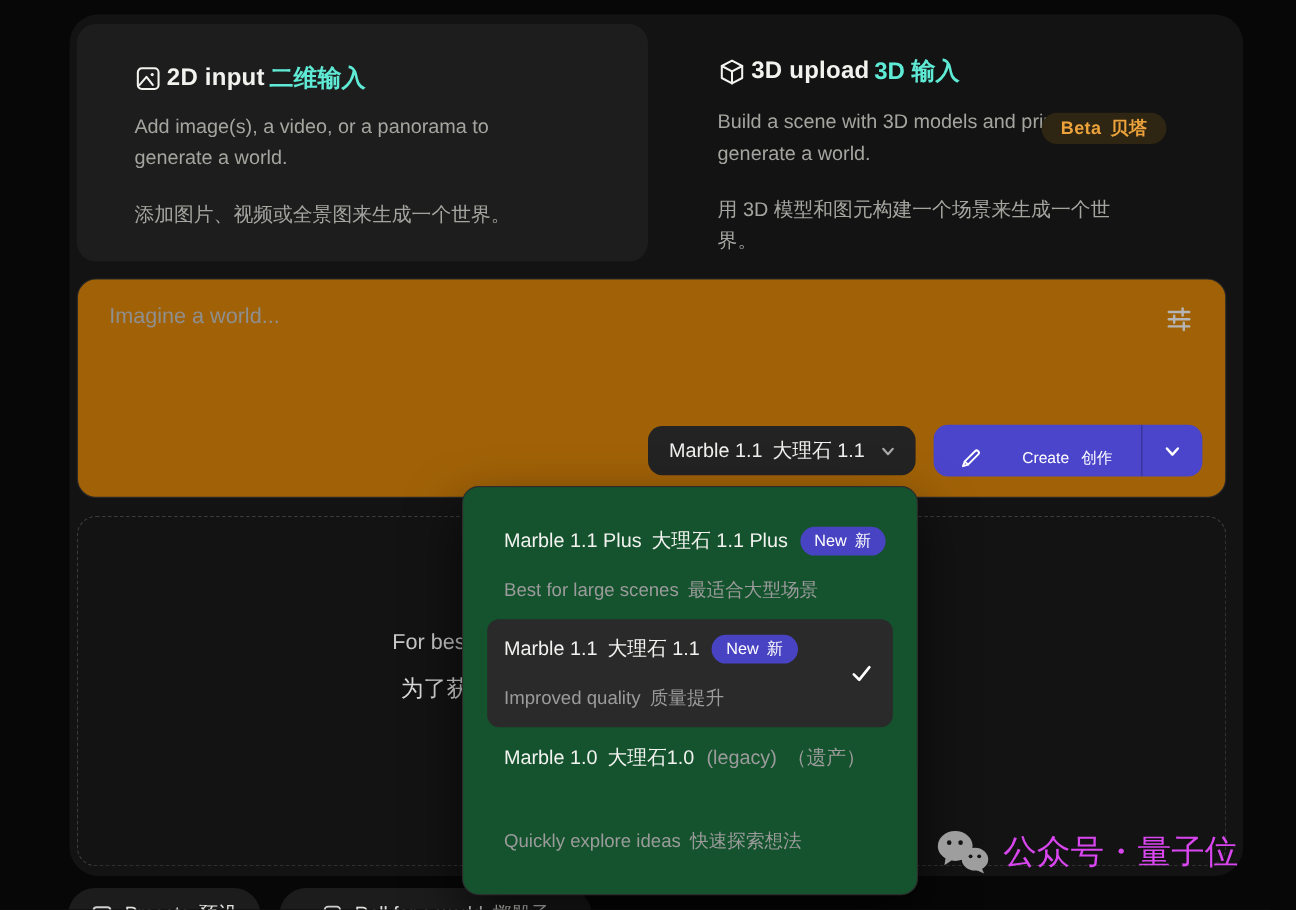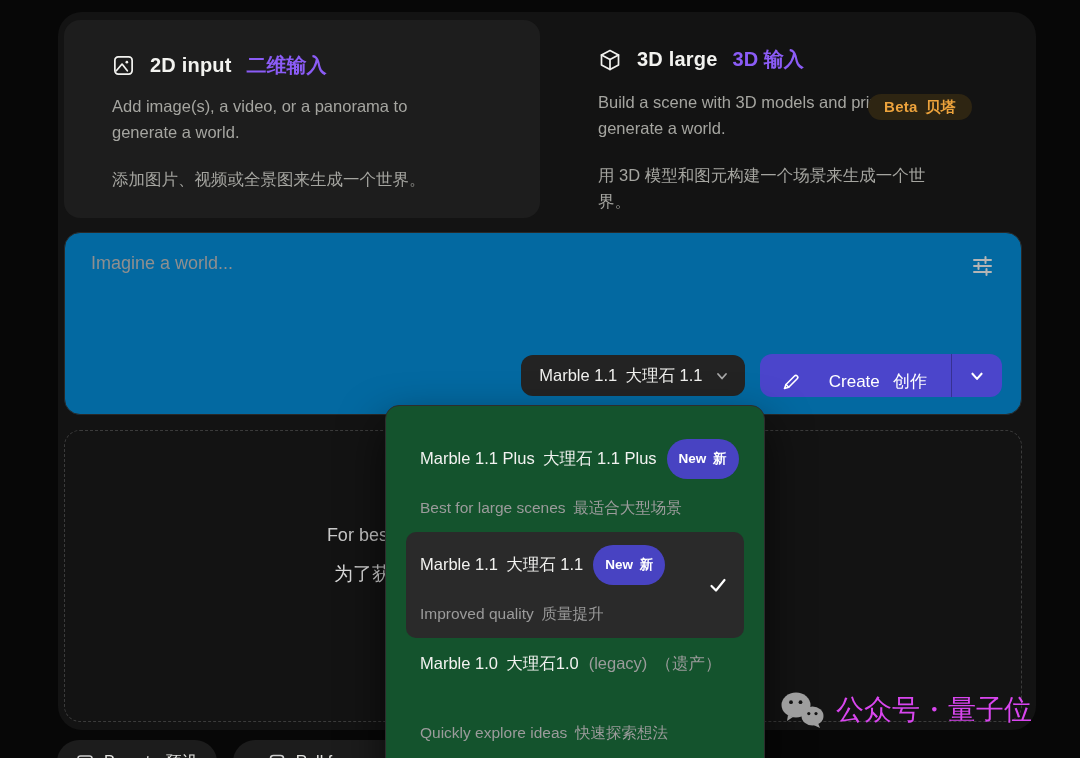--- a/index.html
+++ b/index.html
@@ -10,75 +10,75 @@
     font-family:"Liberation Sans","DejaVu Sans",sans-serif;
     color:#ececea;
     -webkit-font-smoothing:antialiased;
   }
   .panel { position:absolute; left:58px; top:12px; width:978px; height:718px;
     background:#131313; border-radius:24px; }
 
   
   .card-2d { position:absolute; left:64px; top:20px; width:476px; height:198px;
     background:#1d1d1d; border-radius:16px; padding:32px 48px; cursor:pointer; }
-  .mode-title-row { display:flex; align-items:center; gap:15px; }
+  .mode-title-row { display:flex; align-items:center; gap:4px; }
   .mode-title-row .ttl { font-size:20px; font-weight:700; letter-spacing:.2px; color:#f2f2ef; }
-  .mode-title-row .ttl-zh { font-size:20px; font-weight:700; color:#8b5cf6; }
+  .mode-title-row .ttl-zh { font-size:20px; font-weight:700; color:#5eead4; }
   .mode-desc { margin-top:15px; font-size:16.5px; line-height:1.55; color:#a5a5a0; }
   .card-2d .mode-desc.en { width:345px; }
   .mode-desc.zh { margin-top:22px; }
 
   
   .section-3d { position:absolute; left:598px; top:46px; width:430px; cursor:pointer; }
   .section-3d .mode-desc.en { width:390px; margin-top:17px; }
   .section-3d .mode-desc.zh { width:360px; margin-top:22px; }
   .beta-badge { position:absolute; left:868px; top:46px; height:26px;
     display:flex; align-items:center; padding:0 16px; border-radius:999px;
     background:#2e2512; color:#eda33c; font-size:15px; font-weight:700; letter-spacing:.3px;margin-top:48px; }
 
   
   .prompt-box { position:absolute; left:64px; top:232px; width:958px; height:183px;
-    background:#0369a1; border:1px solid #282828; border-radius:16px; }
+    background:#a16207; border:1px solid #282828; border-radius:16px; }
   .prompt-input { position:absolute; left:26px; top:20px; width:840px; height:110px;
     background:transparent; border:none; outline:none; resize:none;
     font-family:inherit; font-size:18px; color:#dcdcdc; }
   .prompt-input::placeholder { color:#8f8f8f; }
   .sliders-btn { position:absolute; right:24px; top:18px; width:30px; height:30px;
     display:flex; align-items:center; justify-content:center; color:#b5b5b5; cursor:pointer; }
 
   .controls { position:absolute; right:19px; bottom:17px; display:flex; gap:15px; align-items:center; }
   .model-btn { height:41px; padding:0 16px 0 18px; background:#232323; border-radius:12px;
     display:flex; align-items:center; gap:12px; font-size:16.5px; font-weight:500;
     color:#f0f0ee; cursor:pointer; white-space:pre; }
   .model-btn .chev { color:#a8a8a8; display:flex; }
   .create-btn { height:43px; background:#4b45cb; border-radius:12px;
     display:flex; align-items:stretch; color:#ffffff; cursor:pointer; overflow:hidden; }
-  .create-main { display:flex; align-items:center; gap:0; padding:12px 24px 0 22px;
-    font-size:17px; font-weight:500; white-space:pre; }
+  .create-main { display:flex; align-items:center; gap:16px; padding:12px 24px 0 22px;
+    font-size:13px; font-weight:500; white-space:pre; }
   .create-divider { width:1px; background:rgba(0,0,0,.28); }
   .create-chev { width:50px; display:flex; align-items:center; justify-content:center; }
 
   
   .dropzone { position:absolute; left:64px; top:430px; width:958px; height:292px;
     border:1.5px dashed #3b3b3b; border-radius:16px; cursor:pointer;
     display:flex; flex-direction:column; align-items:center; }
   .dz-hint-en { margin-top:94px; font-size:18px; color:#c9c9c9; }
   .dz-hint-zh { margin-top:15px; font-size:19px; color:#dadada; }
 
   
   .menu { position:absolute; left:385px; top:405px; width:380px;
     background:#14532d; border:1px solid #2d2d2d; border-radius:14px;
     padding:20px; z-index:30; box-shadow:0 20px 45px rgba(0,0,0,.65); }
   .menu-item { padding:13px 14px; border-radius:10px; cursor:pointer; position:relative; }
   .menu-item.selected { background:#2a2a2a; }
   .mi-title { display:flex; align-items:center; gap:10px; font-size:16.5px; font-weight:500; color:#f2f2f0; white-space:pre; }
   .mi-suffix { color:#9b9b9b; font-weight:400; }
   .mi-desc { margin-top:19px; font-size:15.5px; color:#9b9b9b; white-space:pre; }
-  .new-badge { display:inline-flex; align-items:center; height:40px; padding:0 12px;
-    border-radius:999px; background:#4843c2; color:#fff; font-size:13.5px; font-weight:700; white-space:pre; }
+  .new-badge { display:inline-flex; align-items:center; height:24px; padding:0 12px;
+    border-radius:999px; background:#4843c2; color:#fff; font-size:13.5px; font-weight:400; white-space:pre; }
   .mi-check { position:absolute; right:16px; top:50%; transform:translateY(-50%); color:#fff; display:flex; }
   .menu-item.single { padding:15px 14px 16px; }
 
   
   .pill { position:absolute; top:740px; height:44px; background:#1c1c1c; border-radius:22px;
     display:flex; align-items:center; justify-content:center; gap:10px;
     font-size:16px; color:#e3e3e0; cursor:pointer; white-space:pre; }
   .pill .picon { color:#cfcfcf; display:flex; }
   .pill-presets { left:57px; width:160px; }
   .pill-roll { left:233px; width:260px; }
@@ -111,21 +111,21 @@
 
 <div class="section-3d">
   <div class="mode-title-row">
     <span>
       <svg width="24" height="24" viewBox="0 0 24 24" fill="none" stroke="#f2f2ef" stroke-width="1.7" stroke-linecap="round" stroke-linejoin="round">
         <path d="M12 2.5 L20.5 7 V17 L12 21.5 L3.5 17 V7 Z"></path>
         <path d="M3.5 7 L12 11.5 L20.5 7"></path>
         <path d="M12 11.5 V21.5"></path>
       </svg>
     </span>
-    <span class="ttl">3D large</span>
+    <span class="ttl">3D upload</span>
     <span class="ttl-zh">3D 输入</span>
   </div>
   <div class="mode-desc en">Build a scene with 3D models and primitives to generate a world.</div>
   <div class="mode-desc zh">用 3D 模型和图元构建一个场景来生成一个世界。</div>
 </div>
 <div class="beta-badge">Beta 贝塔</div>
 
 <div class="prompt-box">
   <textarea class="prompt-input" placeholder="Imagine a world..." style=""></textarea>
   <div class="sliders-btn">

